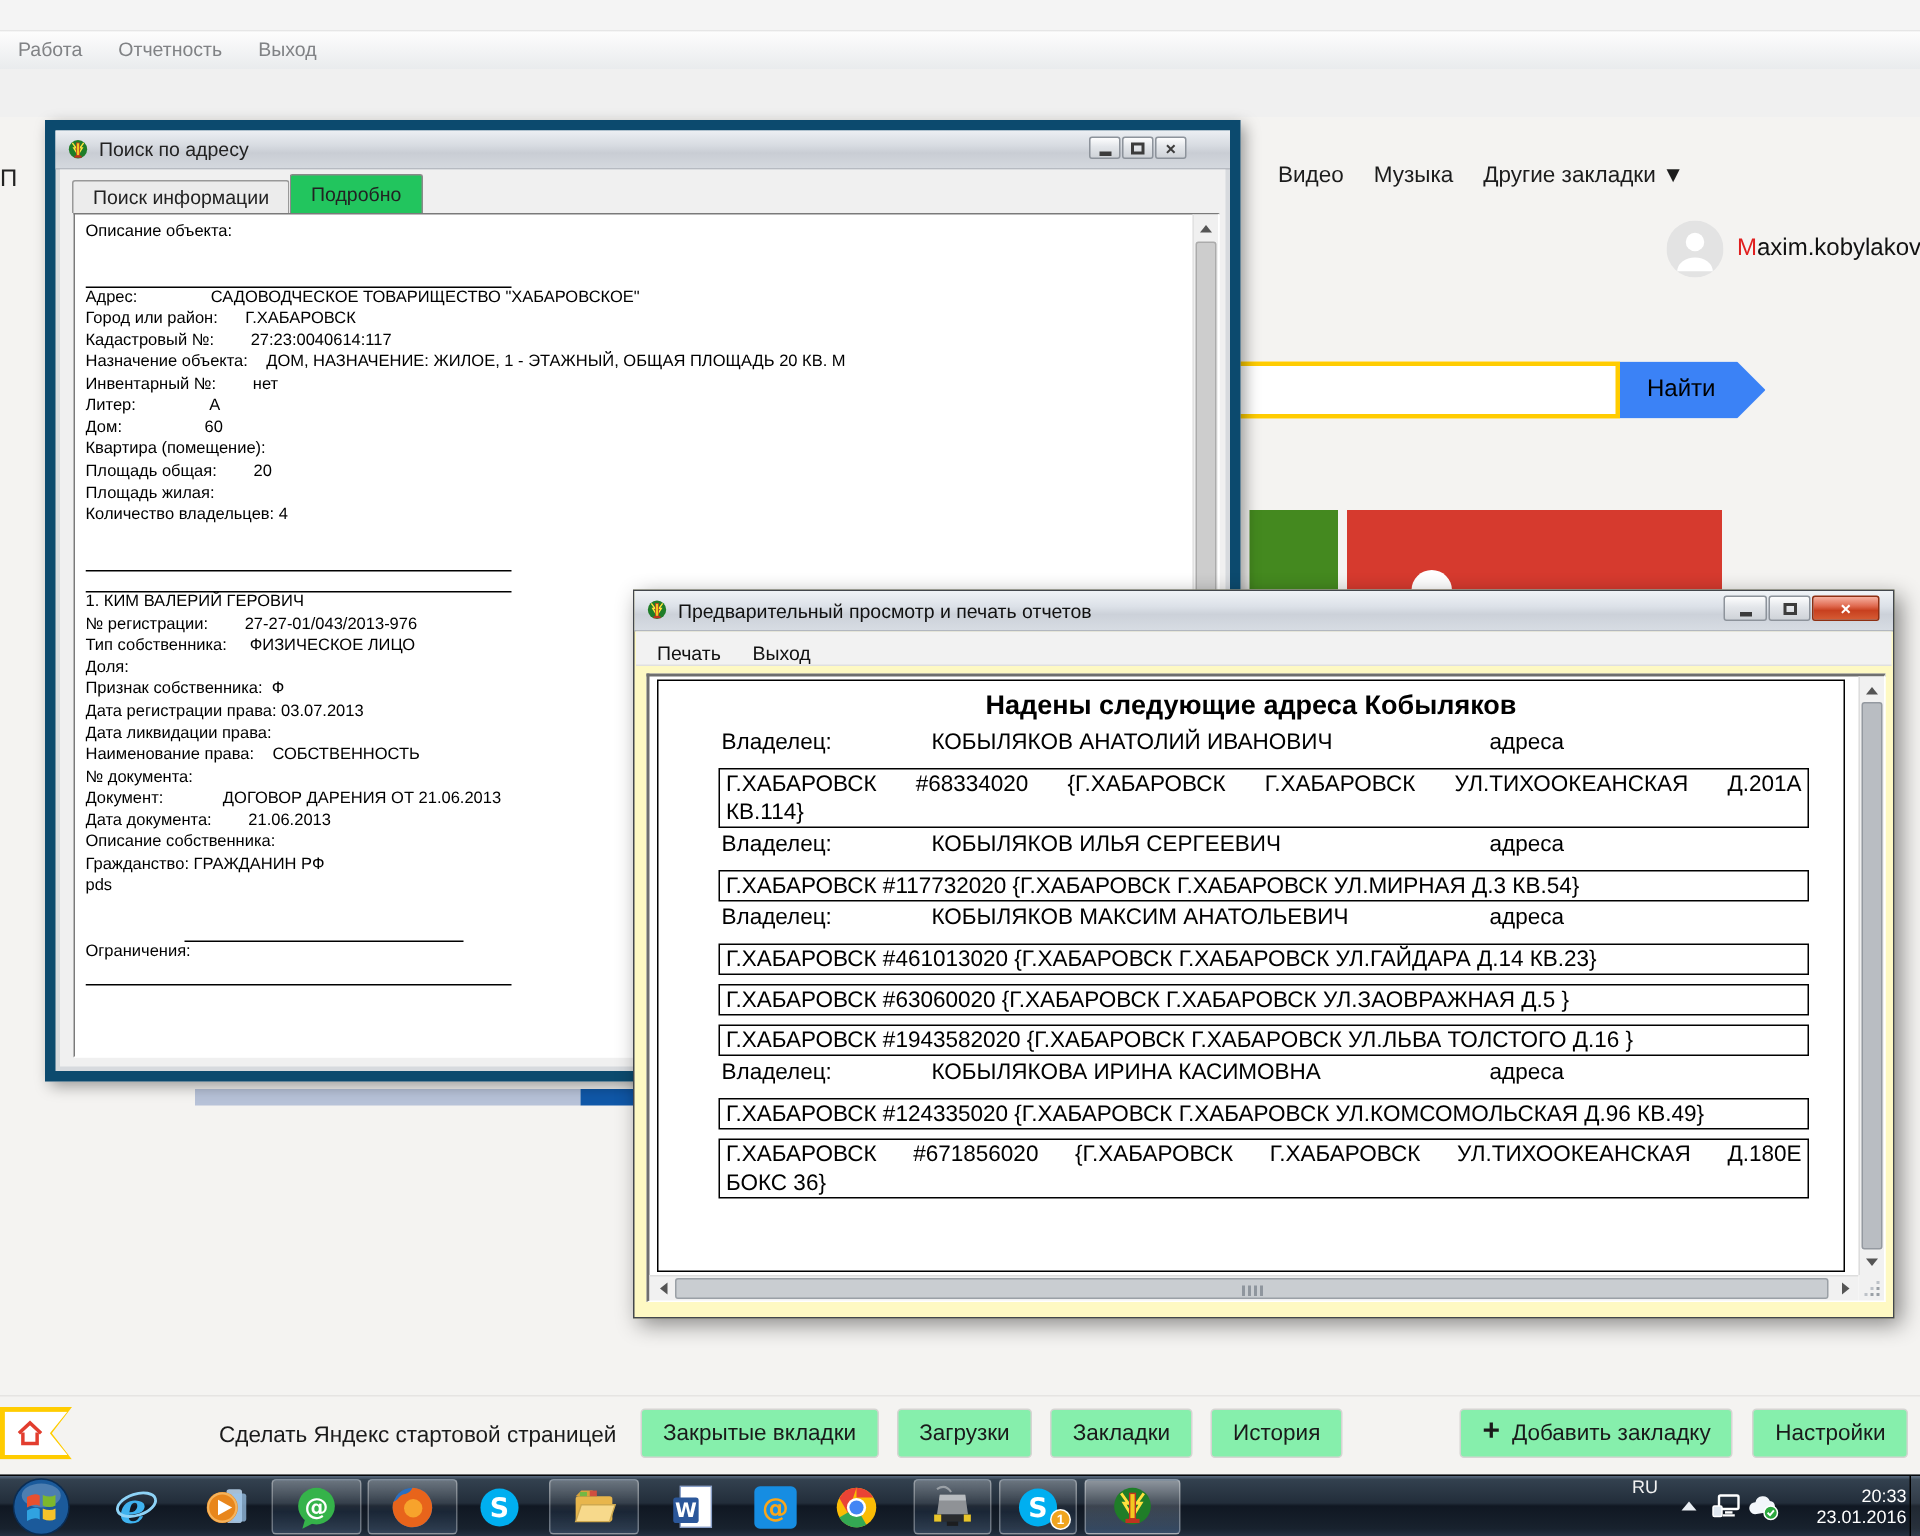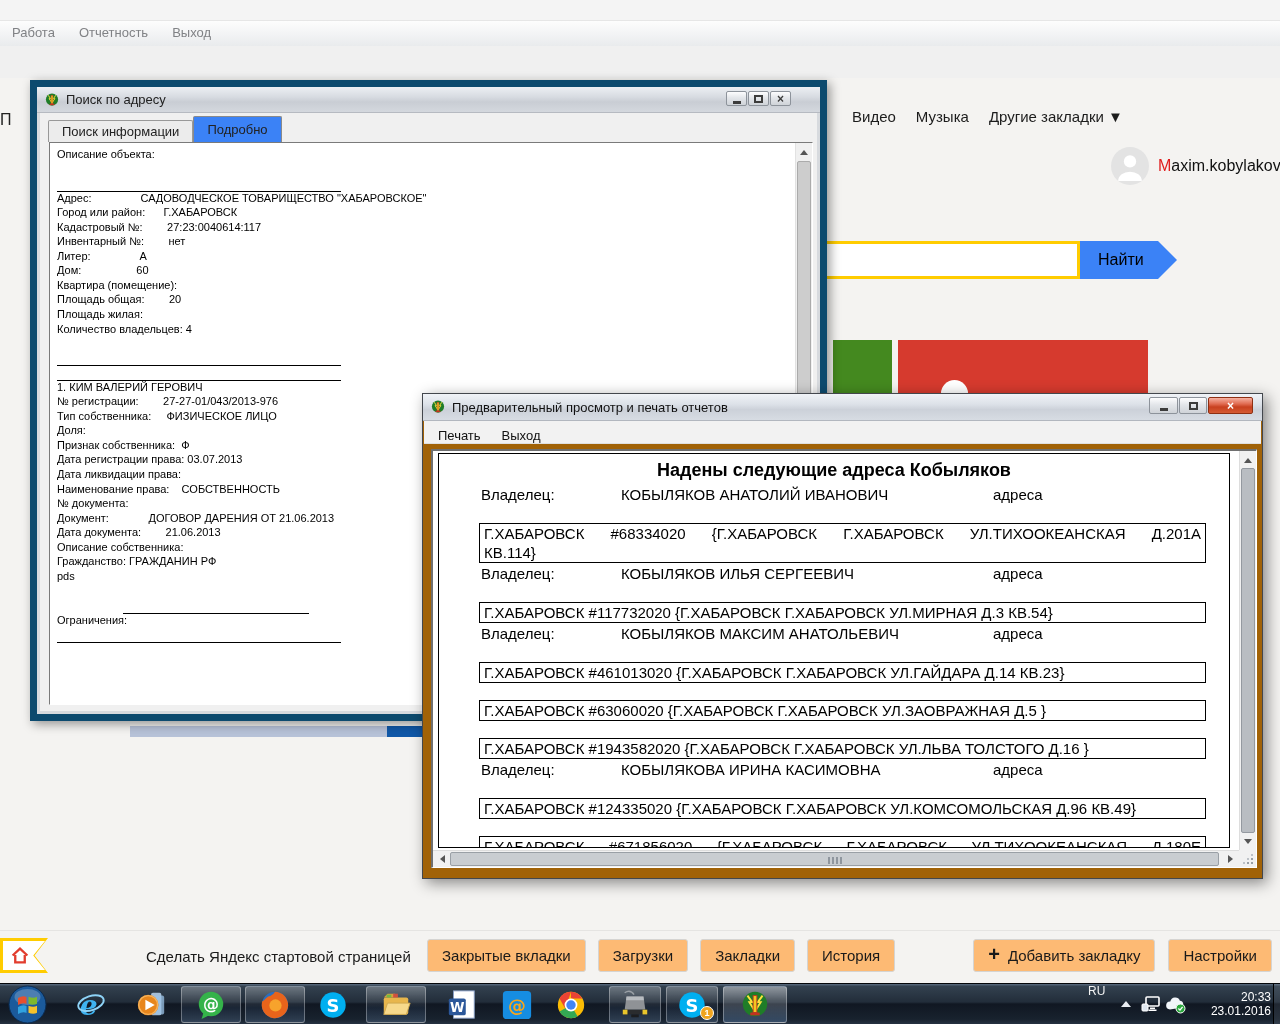--- a/index.html
+++ b/index.html
@@ -38,21 +38,21 @@
 
   
   #bottom-panel { position:absolute; left:0; top:852px; width:1280px; height:53px; background:#f4f3f1;
       border-top:1px solid #e5e4e2; }
   .home-tag { position:absolute; left:0; top:7px; width:48px; height:35px; cursor:pointer; }
   .home-tag .outer { position:absolute; inset:0; background:#ffcc00; clip-path:polygon(0 0,100% 0,72% 50%,100% 100%,0 100%); }
   .home-tag .inner { position:absolute; inset:3px; background:#fff; clip-path:polygon(0 0,100% 0,72% 50%,100% 100%,0 100%); }
   .home-ico { position:absolute; left:9px; top:8px; }
   .home-hint { position:absolute; left:146px; top:17px; font-size:15px; color:#1a1a1a; }
   #bb-buttons { position:absolute; left:427px; top:8px; display:flex; gap:12px; }
-  .bb-btn { height:33px; padding:0 14px; background:#fdba74; border:1px solid #d5d4d2; border-radius:3px;
+  .bb-btn { height:33px; padding:0 14px; background:#86efac; border:1px solid #d5d4d2; border-radius:3px;
       font-size:15px; color:#1a1a1a; display:flex; align-items:center; cursor:pointer; white-space:nowrap; }
   #bb-right { position:absolute; right:8px; top:8px; display:flex; gap:13px; }
   .plus { font-size:20px; margin-right:8px; margin-top:-2px; font-weight:bold; }
 
   
   .titlebar { display:flex; align-items:center; gap:6px; padding-left:7px; font-size:13px; }
   .controls { position:absolute; display:flex; gap:1px; }
   .wbtn { display:grid; place-items:center; border:1px solid #8d939b; border-radius:2px;
       background:linear-gradient(#fdfdfe,#e3e6ea 45%,#cfd3d8); cursor:pointer; }
   .g-min { width:8px; height:3px; background:#3c3c3c; margin-top:7px; }
@@ -65,63 +65,63 @@
   #search-window { position:absolute; left:30px; top:80px; width:797px; height:641px; z-index:5;
       background:#d7dade; border:7px solid #0c4a6e; box-shadow:3px 3px 10px rgba(0,0,0,.4); }
   #search-window .titlebar { height:26px; color:#222;
       background:linear-gradient(180deg,#eceff3,#d7dbe1 40%,#c9cdd4 60%,#d4d8de); border-bottom:1px solid #b6bac1; }
   #search-window .controls { top:4px; right:29px; }
   #search-window .wbtn { width:21px; height:15px; }
   .sw-client { position:absolute; left:3px; right:3px; top:26px; bottom:3px; background:#f0f0f0; }
   .tabs { position:absolute; left:8px; top:3px; display:flex; align-items:flex-end; height:26px; }
   .tab { height:22px; padding:0 13px; display:flex; align-items:center; font-size:13px; background:#ececec;
       border:1px solid #999; border-bottom:none; border-radius:2px 2px 0 0; color:#222; cursor:pointer; }
-  .tab.active { height:26px; background:#3b82f6; position:relative; z-index:3; border-color:#8a8a8a; }
+  .tab.active { height:26px; background:#22c55e; position:relative; z-index:3; border-color:#8a8a8a; }
   .doc-panel { position:absolute; left:9px; right:4px; top:29px; bottom:6px; background:#fff;
       border:1px solid; border-color:#7a7a7a #fff #fff #7a7a7a; }
   #doc-text { position:absolute; left:7px; top:5px; right:20px; bottom:2px; overflow:hidden; font-size:11px; color:#000; }
   .doc-line { height:14.55px; white-space:pre; }
   .doc-rule { height:14.55px; display:flex; align-items:flex-end; }
   .doc-rule i { display:block; border-bottom:1px solid #000; height:0; }
   .rule-full { width:284px; }
   .rule-short { width:186px; margin-left:66px; }
   .sbv { position:absolute; right:0; top:0; bottom:0; width:17px; background:#f0f0f0; border-left:1px solid #e2e2e2; }
   .sb-btn { position:absolute; left:0; width:16px; height:16px; display:grid; place-items:center; cursor:pointer; }
   .sb-btn.up { top:1px; } .sb-btn.down { bottom:1px; }
   .tri-up { width:0; height:0; border-left:4px solid transparent; border-right:4px solid transparent; border-bottom:5px solid #555; }
   .tri-down { width:0; height:0; border-left:4px solid transparent; border-right:4px solid transparent; border-top:5px solid #555; }
   .tri-left { width:0; height:0; border-top:4px solid transparent; border-bottom:4px solid transparent; border-right:5px solid #555; }
   .tri-right { width:0; height:0; border-top:4px solid transparent; border-bottom:4px solid transparent; border-left:5px solid #555; }
   .sbv .thumb { position:absolute; left:1px; right:1px; top:18px; height:250px; background:#cdcdcd;
       border:1px solid #ababab; border-radius:2px; cursor:grab; }
 
   
   #report-window { position:absolute; left:422px; top:393px; width:841px; height:486px; z-index:10;
-      background:#a16207; border:1px solid #43474d; box-shadow:4px 4px 14px rgba(0,0,0,.45); }
+      background:#fef9c3; border:1px solid #43474d; box-shadow:4px 4px 14px rgba(0,0,0,.45); }
   #report-window .titlebar { height:27px; color:#111;
       background:linear-gradient(180deg,#f0f3f7,#dce1e8 40%,#ccd1d9 60%,#d7dce3); border-bottom:1px solid #b2b7bf; }
   #report-window .controls { top:3px; right:9px; }
   .wbtn.min { width:29px; height:17px; } .wbtn.max { width:28px; height:17px; }
   .wbtn.close { width:45px; height:17px; border-color:#8e2f12;
       background:linear-gradient(#f6b0a0,#e06a50 40%,#c8401f 60%,#d55b33); }
   .wbtn.close .g-x { color:#fff; }
   .menubar { position:absolute; left:1px; top:27px; right:1px; height:23px; background:#f2f2f2;
       display:flex; align-items:flex-end; padding-left:14px; gap:21px; font-size:13px; color:#111;
       border-bottom:1px solid #e0e0e0; }
   .preview { position:absolute; left:8px; top:55px; width:826px; height:419px; background:#fff;
       border-style:solid; border-width:2px 1px 1px 2px; border-color:#6f6f6f #fff #fff #6f6f6f; }
   .page { position:absolute; left:5px; top:2px; width:792px; height:395px; border:1px solid #000; background:#fff; overflow:hidden; }
   #rep-body { position:absolute; inset:0; padding-top:6px; }
   .rep-title { font-size:18px; font-weight:bold; text-align:center; margin-bottom:5px; color:#000; }
   .owner-row { position:relative; height:20px; font-size:15px; margin-left:42px; color:#000; }
   .o-label { position:absolute; left:0; }
   .o-name { position:absolute; left:140px; }
   .o-addr { position:absolute; left:512px; }
   .addr-box { margin-left:40px; width:727px; border:1px solid #000; font-size:15px; line-height:19px;
-      padding:0 4px; margin-top:17px; margin-bottom:2px; color:#000; }
+      padding:0 4px; margin-top:6px; margin-bottom:2px; color:#000; }
   .addr-line.just { text-align:justify; text-align-last:justify; }
   .pv-sbv { position:absolute; right:0; top:0; width:17px; bottom:17px; background:#f1f1f1; border-left:1px solid #ddd; }
   .pv-sbv .thumb { position:absolute; left:1px; right:1px; top:17px; bottom:17px; background:#b9bdc2;
       border:1px solid #9499a0; border-radius:2px; cursor:grab; }
   .pv-sbh { position:absolute; left:0; bottom:0; right:17px; height:17px; background:#f1f1f1; border-top:1px solid #ddd; }
   .pv-sbh .sb-btn { top:0; } .pv-sbh .sb-btn.left { left:1px; } .pv-sbh .sb-btn.right { right:1px; left:auto; }
   .pv-sbh .hthumb { position:absolute; left:17px; right:20px; top:1px; bottom:1px; background:#c9cdd1;
       border:1px solid #9aa0a6; border-radius:2px; cursor:grab; }
   .hthumb i { position:absolute; left:50%; top:4px; margin-left:-7px; width:14px; height:7px;
       background:repeating-linear-gradient(90deg,#8f969e 0 2px,transparent 2px 4px); }
@@ -252,20 +252,21 @@
     <div class="doc-panel">
       <div id="doc-text">
           <div class="doc-line">Описание объекта:</div>
           <div class="doc-line"></div>
           <div class="doc-rule">
             <i class="rule-full"></i>
           </div>
           <div class="doc-line">Адрес:                САДОВОДЧЕСКОЕ ТОВАРИЩЕСТВО "ХАБАРОВСКОЕ"</div>
           <div class="doc-line">Город или район:      Г.ХАБАРОВСК</div>
           <div class="doc-line">Кадастровый №:        27:23:0040614:117</div>
+          <div class="doc-line">Назначение объекта:    ДОМ, НАЗНАЧЕНИЕ: ЖИЛОЕ, 1 - ЭТАЖНЫЙ, ОБЩАЯ ПЛОЩАДЬ 20 КВ. М</div>
           <div class="doc-line">Инвентарный №:        нет</div>
           <div class="doc-line">Литер:                А</div>
           <div class="doc-line">Дом:                  60</div>
           <div class="doc-line">Квартира (помещение):</div>
           <div class="doc-line">Площадь общая:        20</div>
           <div class="doc-line">Площадь жилая:</div>
           <div class="doc-line">Количество владельцев: 4</div>
           <div class="doc-line"></div>
           <div class="doc-rule">
             <i class="rule-full"></i>

